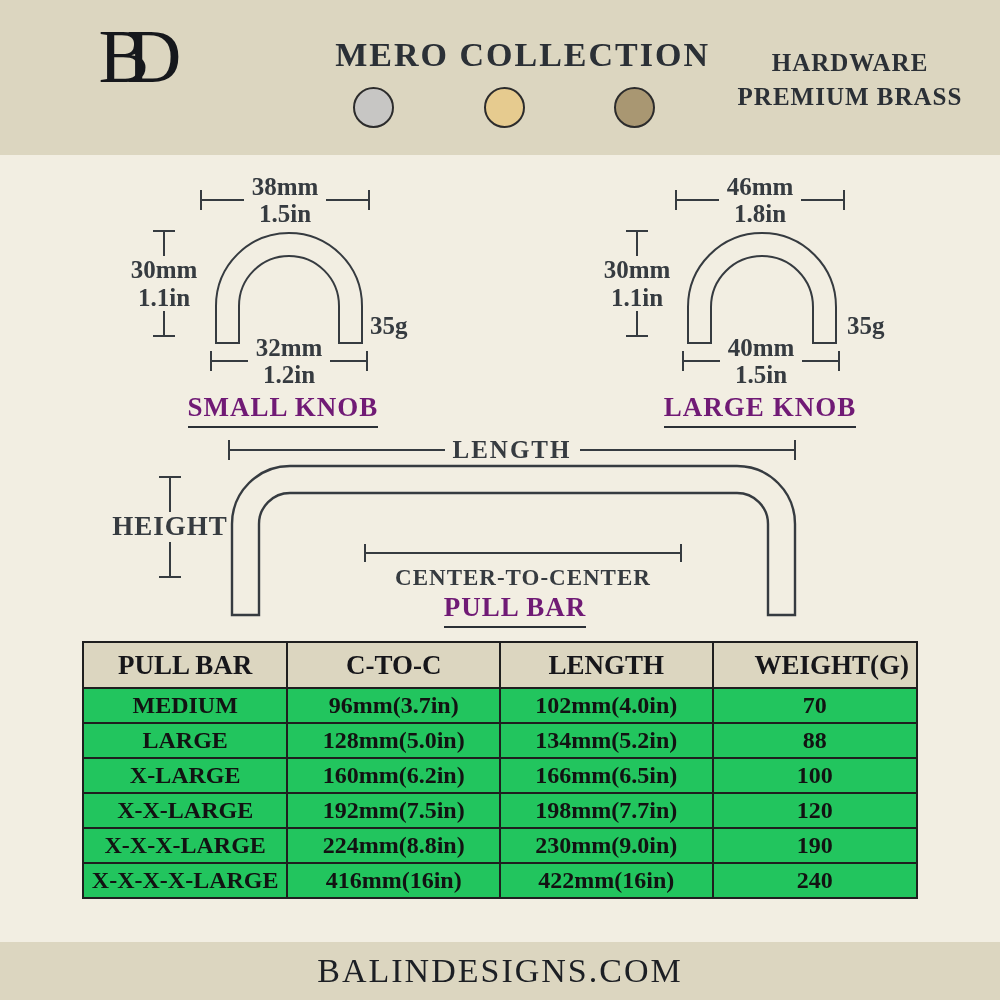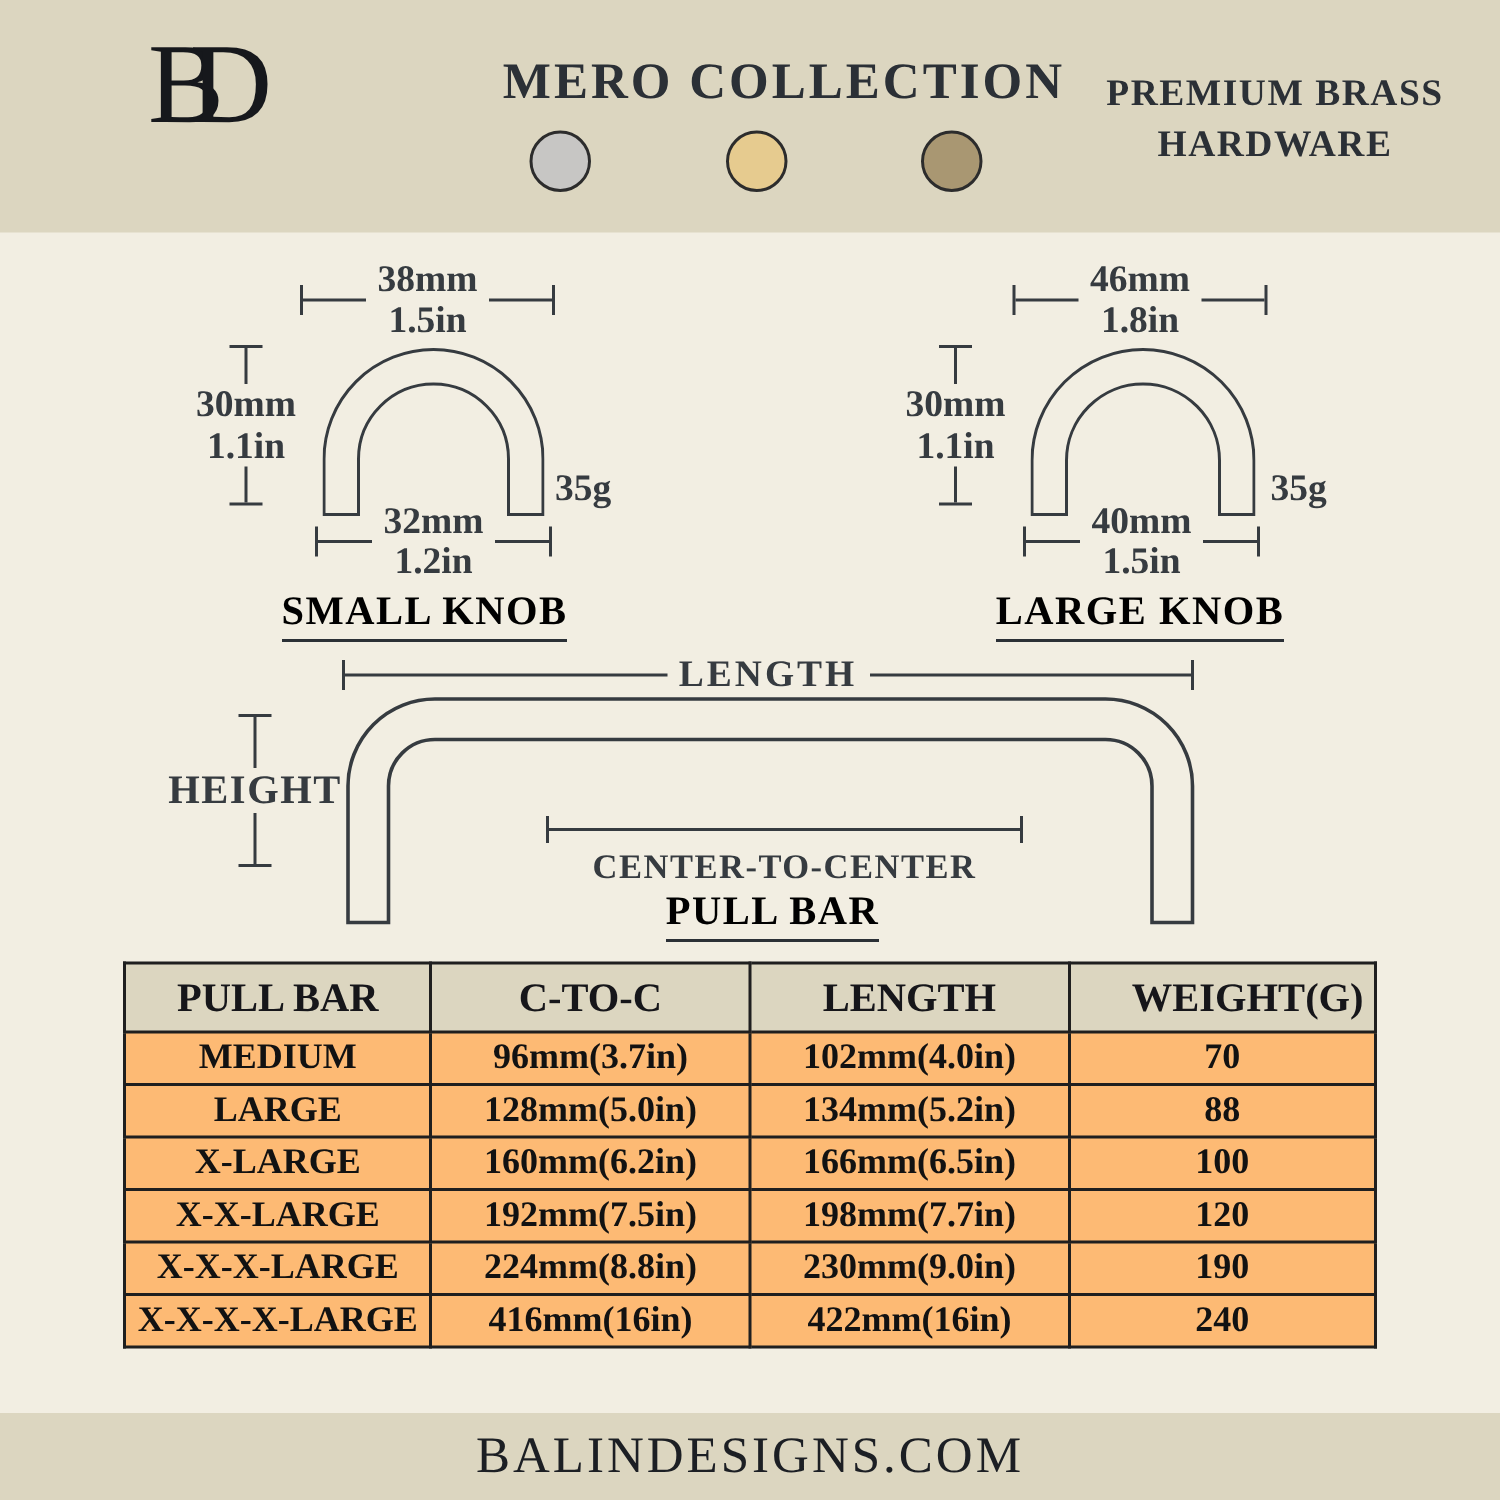--- a/index.html
+++ b/index.html
@@ -29,53 +29,53 @@
   .dim-h{position:absolute;display:flex;align-items:center;}
   .tick-v{flex:none;width:2px;height:20px;background:#363b40;}
   .seg{flex:1;height:2px;background:#363b40;}
   .dim-labels{flex:none;padding:0 8px;text-align:center;font-weight:bold;
     font-size:25px;line-height:1.1;color:#363b40;white-space:nowrap;}
   .dim-v{position:absolute;display:flex;flex-direction:column;align-items:center;}
   .tick-h{width:22px;height:2px;background:#363b40;}
   .vseg{width:2px;background:#363b40;}
   .weight-label{position:absolute;font-size:25px;font-weight:bold;color:#363b40;}
   .part-title{position:absolute;text-align:center;font-size:27px;font-weight:bold;
-    letter-spacing:1px;color:#000000;}
+    letter-spacing:1px;color:#701a75;}
   .part-title .u{display:inline-block;border-bottom:2px solid #2b3036;padding-bottom:3px;}
   .shape{position:absolute;}
   .shape path{fill:none;stroke:#363b40;}
   
   .ctc{position:absolute;display:flex;flex-direction:column;align-items:stretch;}
   .ctc-line{display:flex;align-items:center;height:18px;}
   .ctc-text{text-align:center;font-size:23px;font-weight:bold;letter-spacing:1px;margin-top:3px;color:#363b40;}
   
   .spec-table{position:absolute;left:82px;top:641px;width:836px;border-collapse:collapse;
     font-family:"Liberation Serif",serif;}
   .spec-table th,.spec-table td{border:2px solid #1f1f1f;text-align:center;padding:0 4px;}
   .spec-table th{background:#dcd6c0;height:44px;font-size:27px;font-weight:bold;color:#16161a;}
-  .spec-table td{background:#fdba74;height:33px;font-size:24px;font-weight:bold;color:#121212;}
+  .spec-table td{background:#22c55e;height:33px;font-size:24px;font-weight:bold;color:#121212;}
 </style>
 </head>
 <body>
 
 <div class="canvas">
 
   <div class="band-top">
     <div class="brand">
       <div class="logo"><span class="b">B</span><span class="d">D</span></div>
     </div>
     <div class="title">MERO COLLECTION</div>
     <div class="swatches">
       <div class="swatch" style="background: rgb(199, 198, 196);"></div>
       <div class="swatch" style="background: rgb(230, 203, 143);"></div>
       <div class="swatch" style="background: rgb(169, 151, 114);"></div>
     </div>
     <div class="tagline">
+      <div>HARDWARE</div>
       <div>PREMIUM BRASS</div>
-      <div>HARDWARE</div>
     </div>
   </div>
 
   <div class="dim-h" style="left:200px;top:174px;width:170px;height:52px;">
     <span class="tick-v"></span>
       <span class="seg"></span>
     <div class="dim-labels">
       <div>38mm</div>
       <div>1.5in</div>
     </div>

